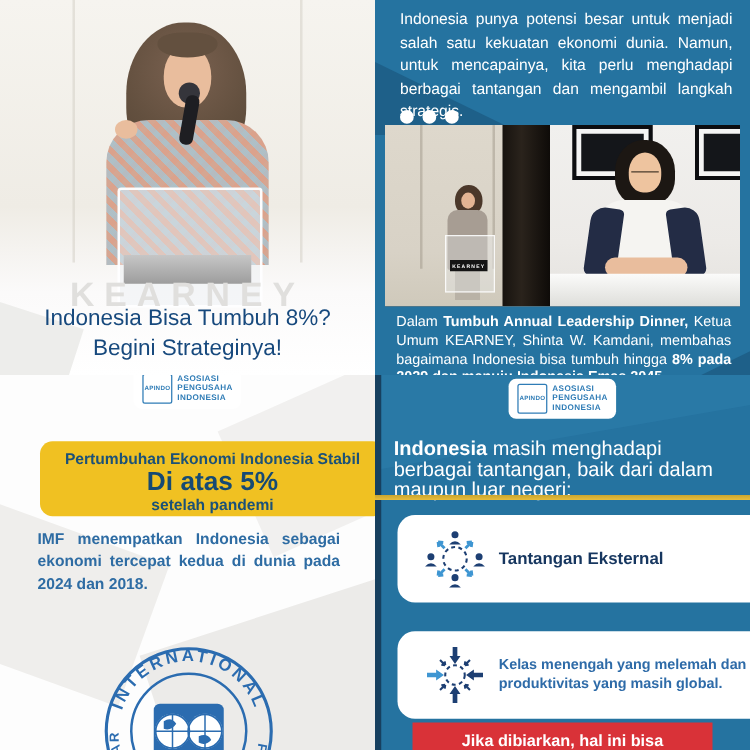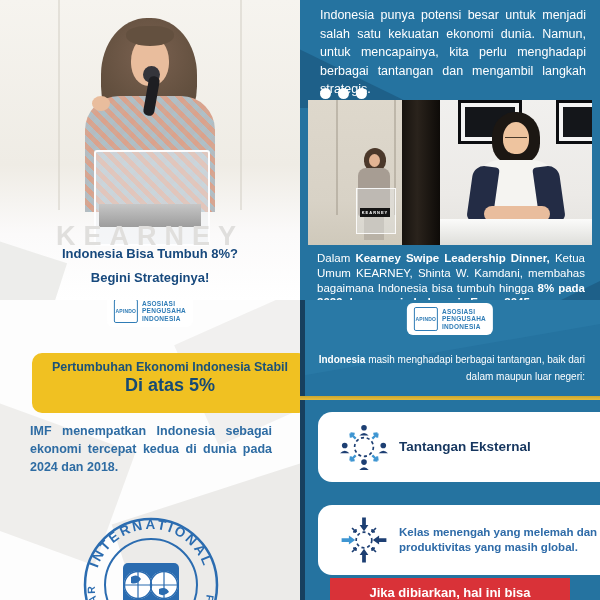--- a/index.html
+++ b/index.html
@@ -14,21 +14,21 @@
   .spk-face{left:131px;top:36px;width:38px;height:50px;background:#e9bd9d;border-radius:50% 50% 46% 46%;}
   .spk-bangs{left:126px;top:26px;width:48px;height:20px;background:#63503f;border-radius:50% 50% 60% 60%;}
   .spk-body{left:85px;top:96px;width:130px;height:116px;border-radius:34px 34px 0 0;
     background:repeating-linear-gradient(45deg,rgba(168,196,210,.75) 0 5px,rgba(220,162,140,.75) 5px 10px),repeating-linear-gradient(-45deg,#d7a28c 0 5px,#c2b2a4 5px 10px);}
   .spk-hand{left:92px;top:96px;width:18px;height:15px;background:#e9bd9d;border-radius:50%;}
   .spk-mic{left:146px;top:76px;width:11px;height:40px;background:#1e1e22;border-radius:5px;transform:rotate(10deg);}
   .spk-micball{left:143px;top:66px;width:17px;height:17px;background:#35353b;border-radius:50%;}
   .podium{left:94px;top:150px;width:112px;height:92px;background:rgba(236,239,243,.45);border:2px solid rgba(255,255,255,.95);border-radius:3px;}
   .podium-panel{left:99px;top:204px;width:102px;height:23px;background:linear-gradient(180deg,#c6c6c6,#9d9d9d);}
   .kearney-mark{left:0;right:0;top:221px;text-align:center;font-size:27px;font-weight:700;letter-spacing:8px;color:#e0dfdd;}
-  .s1-title{left:0;right:0;top:242px;text-align:center;color:#17497d;font-size:13px;line-height:24px;font-weight:700;}
+  .s1-title{left:0;right:0;top:242px;text-align:center;color:#17497d;font-size:18px;line-height:24px;font-weight:400;}
   .swipe{right:8px;top:286px;height:22px;background:#1d5080;border-radius:12px;display:flex;align-items:center;gap:5px;padding:0 4px 0 12px;margin-top:45px;}
   .swipe-label{color:#fff;font-size:10px;font-weight:700;font-style:italic;}
   .swipe-circle{width:15px;height:15px;border-radius:50%;background:#f0b429;display:flex;align-items:center;justify-content:center;}
   .swipe-arrow{width:0;height:0;border-left:5px solid #1d5080;border-top:3.5px solid transparent;border-bottom:3.5px solid transparent;margin-left:2px;}
   .s1-deco{left:-30px;top:248px;width:90px;height:60px;background:#ededeb;transform:rotate(18deg);}
 
   
   .blue{background:#2573a0;}
   .deco-dark-tri{width:120px;height:90px;background:#1e6089;clip-path:polygon(0 100%,0 35%,100% 100%);}
   .deco-light{left:0;top:0;width:300px;height:80px;background:#2d7dab;clip-path:polygon(0 0,100% 0,100% 30%,0 95%);opacity:.55;}
@@ -67,28 +67,28 @@
   .apindo-text{color:#2f7cb6;font-size:6.5px;line-height:7.6px;font-weight:800;letter-spacing:.3px;}
 
   
   .s3{background:#fdfdfd;}
   .s3 .g1{right:-40px;top:10px;width:150px;height:110px;background:#f1f0ef;transform:rotate(-24deg);}
   .s3 .g2{left:-50px;top:120px;width:170px;height:120px;background:#efeeec;transform:rotate(20deg);}
   .s3 .g3{right:-30px;bottom:-40px;width:200px;height:150px;background:#ecebe9;transform:rotate(-18deg);}
   .s3-logo{left:50%;transform:translateX(-50%);top:-5px;}
   .ybox{left:32px;top:53px;width:276px;height:60px;background:#f0c122;border-radius:10px;text-align:center;color:#1b5178;}
   .ybox .l1{margin-top:7px;font-size:12.5px;font-weight:700;}
-  .ybox .l2{font-size:18px;font-weight:800;color:#164a74;line-height:23px;}
+  .ybox .l2{font-size:21px;font-weight:800;color:#164a74;line-height:23px;}
   .ybox .l3{font-size:12.5px;font-weight:700;}
   .s3-para{left:30px;width:242px;color:#2e6ca3;font-size:12.5px;line-height:18px;font-weight:600;text-align:justify;}
   .imf{left:81px;top:215px;}
 
   
   .s4-logo{left:50%;transform:translateX(-50%);top:3px;}
-  .s4-head{left:15px;top:52px;width:270px;text-align:right;color:#fff;font-size:10px;line-height:16.5px;font-weight:500;}
+  .s4-head{left:15px;top:52px;width:270px;text-align:left;color:#fff;font-size:16px;line-height:16.5px;font-weight:500;}
   .yline{left:0;right:0;top:96px;height:4px;background:linear-gradient(180deg,#caa52e,#e8bd3c);}
   .card{left:18px;width:302px;background:#fff;border-radius:14px;display:flex;align-items:center;gap:10px;padding:10px 12px 10px 21px;box-sizing:border-box;}
   .card-icon{flex:0 0 50px;height:50px;}
   .card-title{font-size:13.5px;font-weight:800;color:#16365f;margin-bottom:2px;}
   .card-body{font-size:11.5px;line-height:14.6px;color:#2e6ba8;font-weight:600;}
   .redbox{left:30px;top:278px;width:240px;height:46px;background:#d93238;color:#fff;text-align:center;font-size:13px;line-height:15.5px;font-weight:600;padding-top:7px;box-sizing:border-box;}
 </style>
 </head>
 <body>
 
@@ -150,39 +150,40 @@
         <div class="ph3-face"></div>
         <div class="ph3-glasses"></div>
         <div class="ph3-torso"></div>
         <div class="ph3-sleeveL"></div>
         <div class="ph3-sleeveR"></div>
         <div class="ph3-arms"></div>
         <div class="ph3-counter"></div>
       </div>
     </div>
     <div class="abs s2-caption">
-      <span>Dalam </span><span class="b">Kearney Swipe Leadership Dinner,</span><span> Ketua Umum KEARNEY, Shinta W. Kamdani, membahas bagaimana Indonesia bisa tumbuh hingga </span><span class="b">8% pada 2029 dan menuju Indonesia Emas 2045.</span>
+      <span>Dalam </span><span class="b">Tumbuh Annual Leadership Dinner,</span><span> Ketua Umum KEARNEY, Shinta W. Kamdani, membahas bagaimana Indonesia bisa tumbuh hingga </span><span class="b">8% pada 2029 dan menuju Indonesia Emas 2045.</span>
     </div>
   </div>
 
   <div class="slide s3">
     <div class="abs g1"></div>
     <div class="abs g2"></div>
     <div class="abs g3"></div>
     <div class="abs s3-logo apindo" style="box-shadow:none">
       <span class="apindo-mark">APINDO</span>
       <span class="apindo-text">
         <div>ASOSIASI</div>
         <div>PENGUSAHA</div>
         <div>INDONESIA</div>
       </span>
     </div>
     <div class="abs ybox">
       <div class="l1">Pertumbuhan Ekonomi Indonesia Stabil</div>
       <div class="l2">Di atas 5%</div>
+      <div class="l3">setelah pandemi</div>
     </div>
     <div class="abs s3-para" style="top:122px">
       <span class="b">IMF</span><span> menempatkan Indonesia sebagai ekonomi tercepat kedua di dunia pada </span><span class="b">2024</span><span> dan </span><span class="b">2018.</span>
     </div>
     <svg class="abs imf" width="140" height="140" viewBox="0 0 140 140">
       <circle cx="70" cy="70" r="66" fill="none" stroke="#2b6cb0" stroke-width="2.5"></circle>
       <circle cx="70" cy="70" r="46" fill="none" stroke="#2b6cb0" stroke-width="2"></circle>
       <defs>
         <path id="arcTop" d="M 14 70 A 56 56 0 0 1 126 70"></path>
         <path id="arcLeft" d="M 34 116 A 56 56 0 0 1 14 72"></path>

